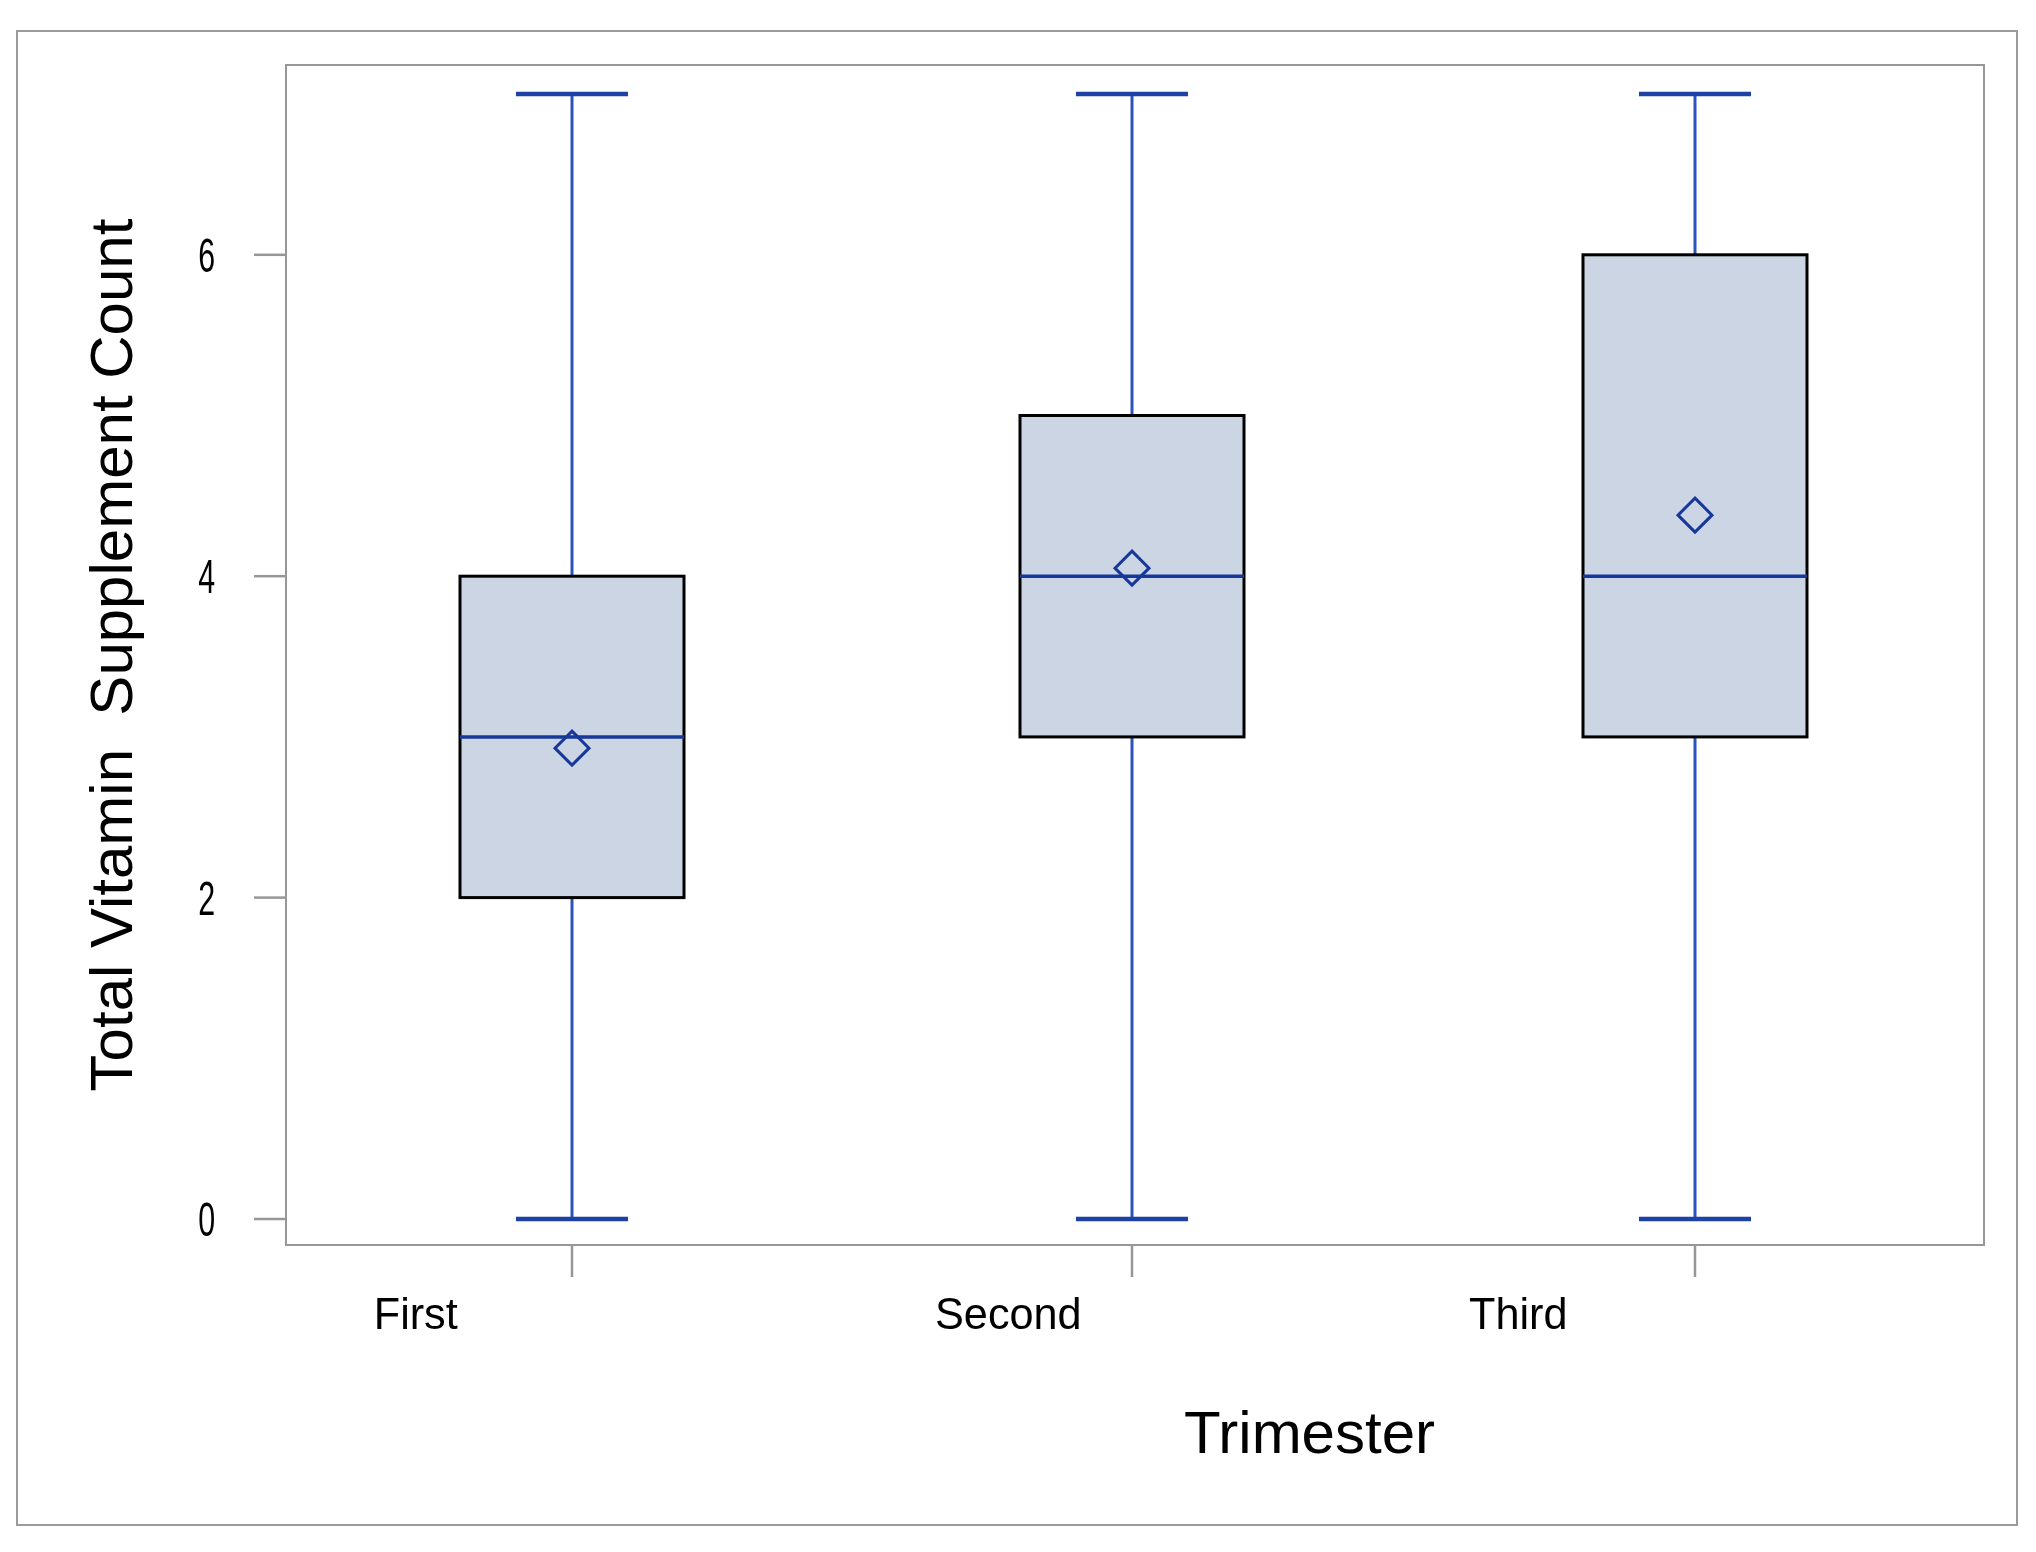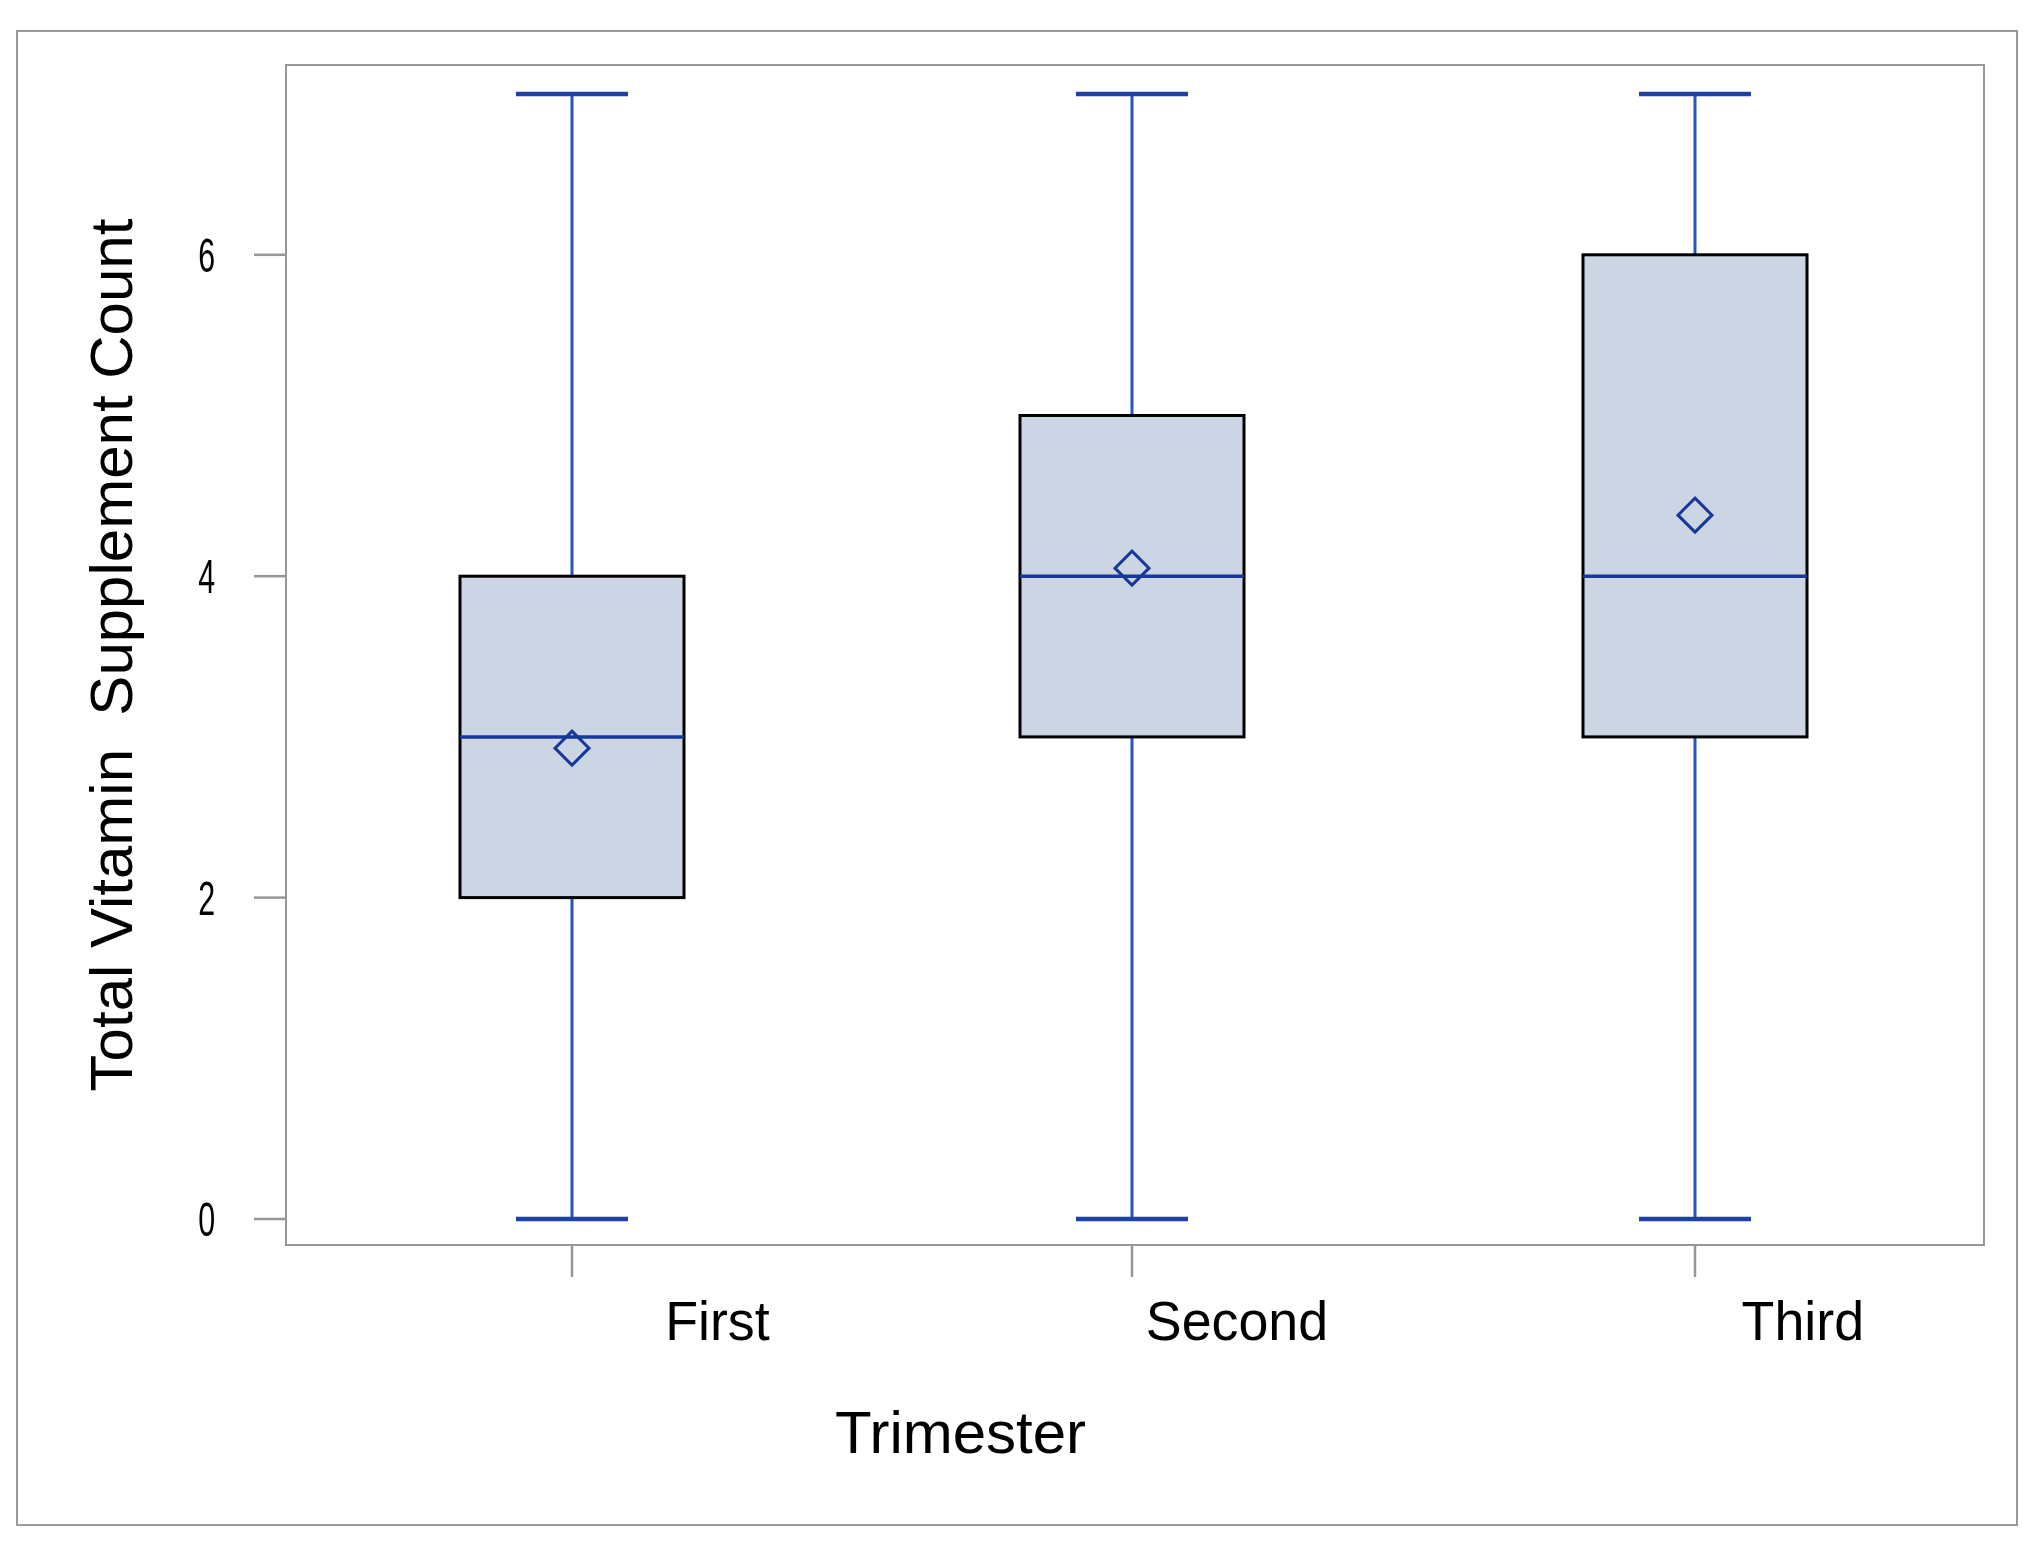--- a/index.html
+++ b/index.html
@@ -7,25 +7,25 @@
         font-family:"Liberation Sans","DejaVu Sans",sans-serif;color:#000;overflow:hidden;}
   .figure-frame{position:absolute;left:16px;top:30px;width:1998px;height:1492px;
         border:2px solid #9a9a9a;background:#ffffff;}
   .plot-area{position:absolute;left:285px;top:64px;width:1700px;height:1182px;
         border:2px solid #979797;background:#ffffff;box-sizing:border-box;}
   #marks{position:absolute;left:0;top:0;width:2036px;height:1552px;}
   .ytick-label{position:absolute;right:1821px;height:60px;line-height:60px;
         font-size:49px;text-align:right;white-space:nowrap;}
   .ytick-label span{display:inline-block;transform:scaleX(0.62);transform-origin:100% 50%;}
   .yt0{top:1189px;} .yt1{top:868px;} .yt2{top:546px;} .yt3{top:225px;}
-  .xtick-label{position:absolute;top:1288px;width:400px;text-align:right;
-        font-size:56px;white-space:nowrap;}
+  .xtick-label{position:absolute;top:1288px;width:400px;text-align:left;
+        font-size:45px;white-space:nowrap;}
   .xt0{left:372px;} .xt1{left:932px;} .xt2{left:1467px;}
   .xtick-label span{display:inline-block;transform:scaleX(0.96);}
-  .x-axis-title{position:absolute;left:835px;top:1398px;width:600px;text-align:left;
+  .x-axis-title{position:absolute;left:835px;top:1398px;width:600px;text-align:right;
         font-size:60px;white-space:pre;}
   .y-axis-title{position:absolute;left:-488px;top:620px;width:1200px;height:70px;
         text-align:center;font-size:60px;line-height:70px;white-space:pre;
         transform:rotate(-90deg);transform-origin:50% 50%;}
 </style>
 </head>
 <body>
 
 <div id="page">
   <div class="figure-frame"></div>

